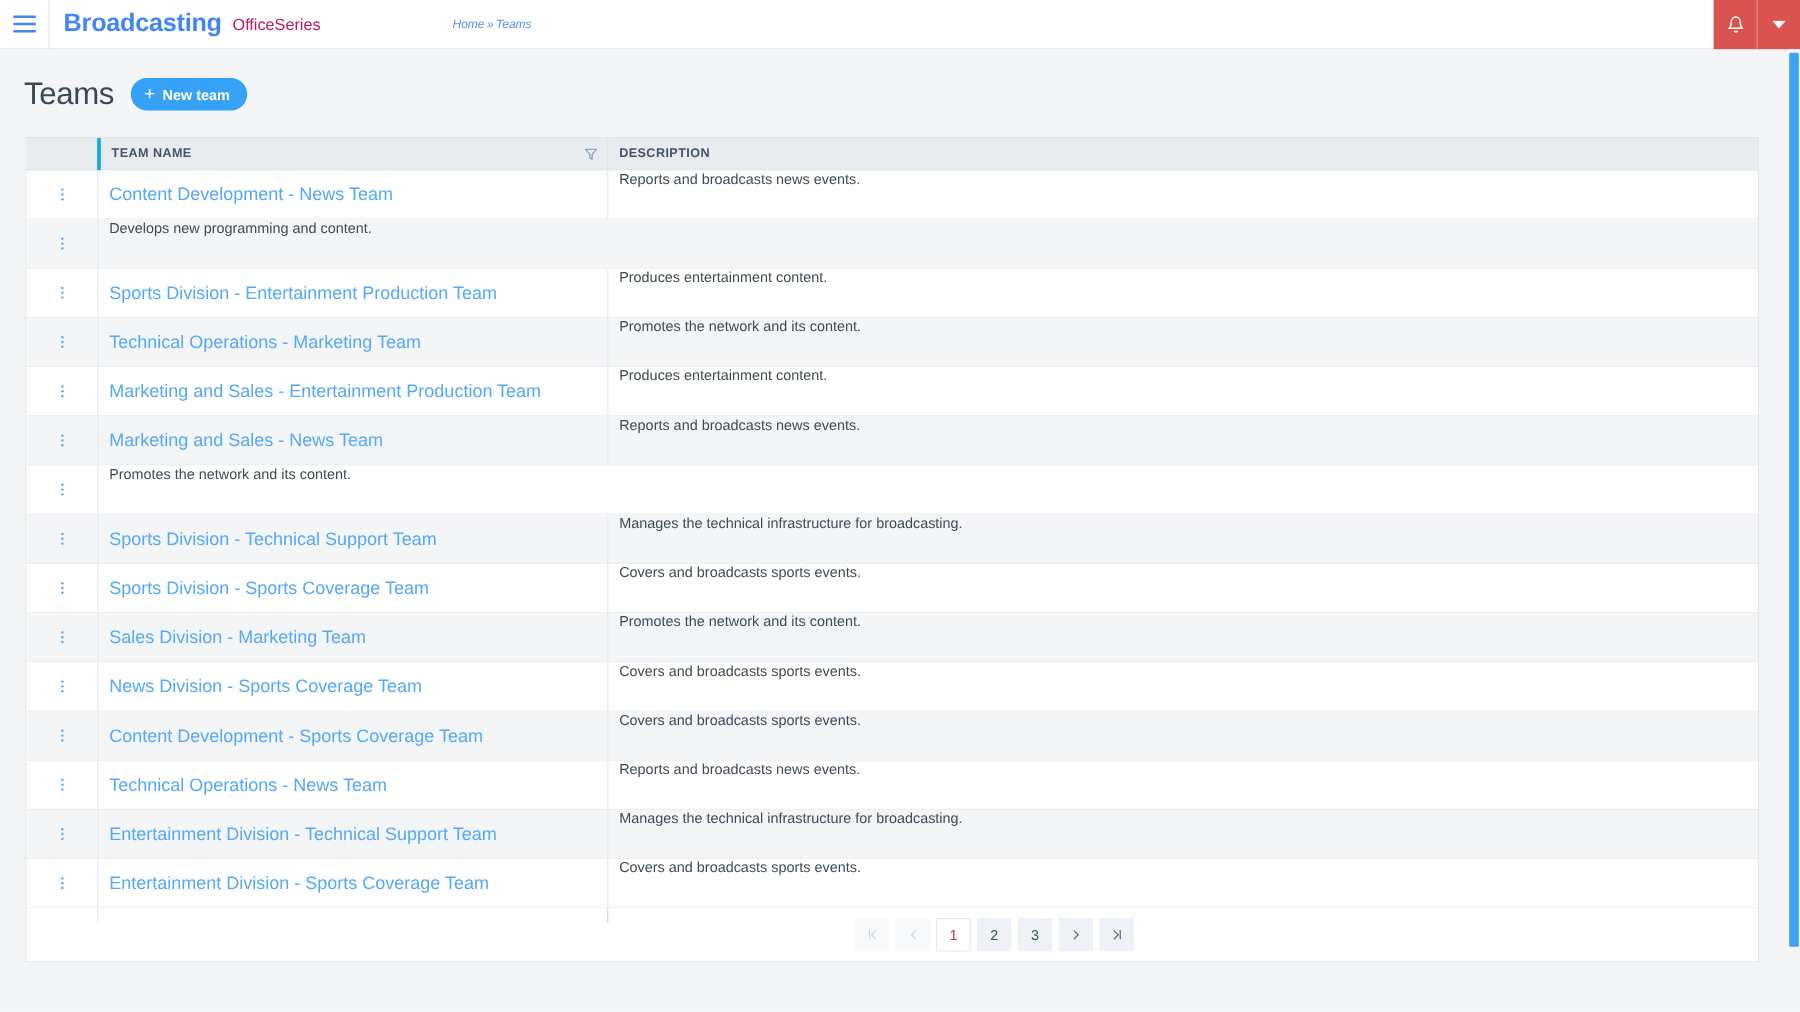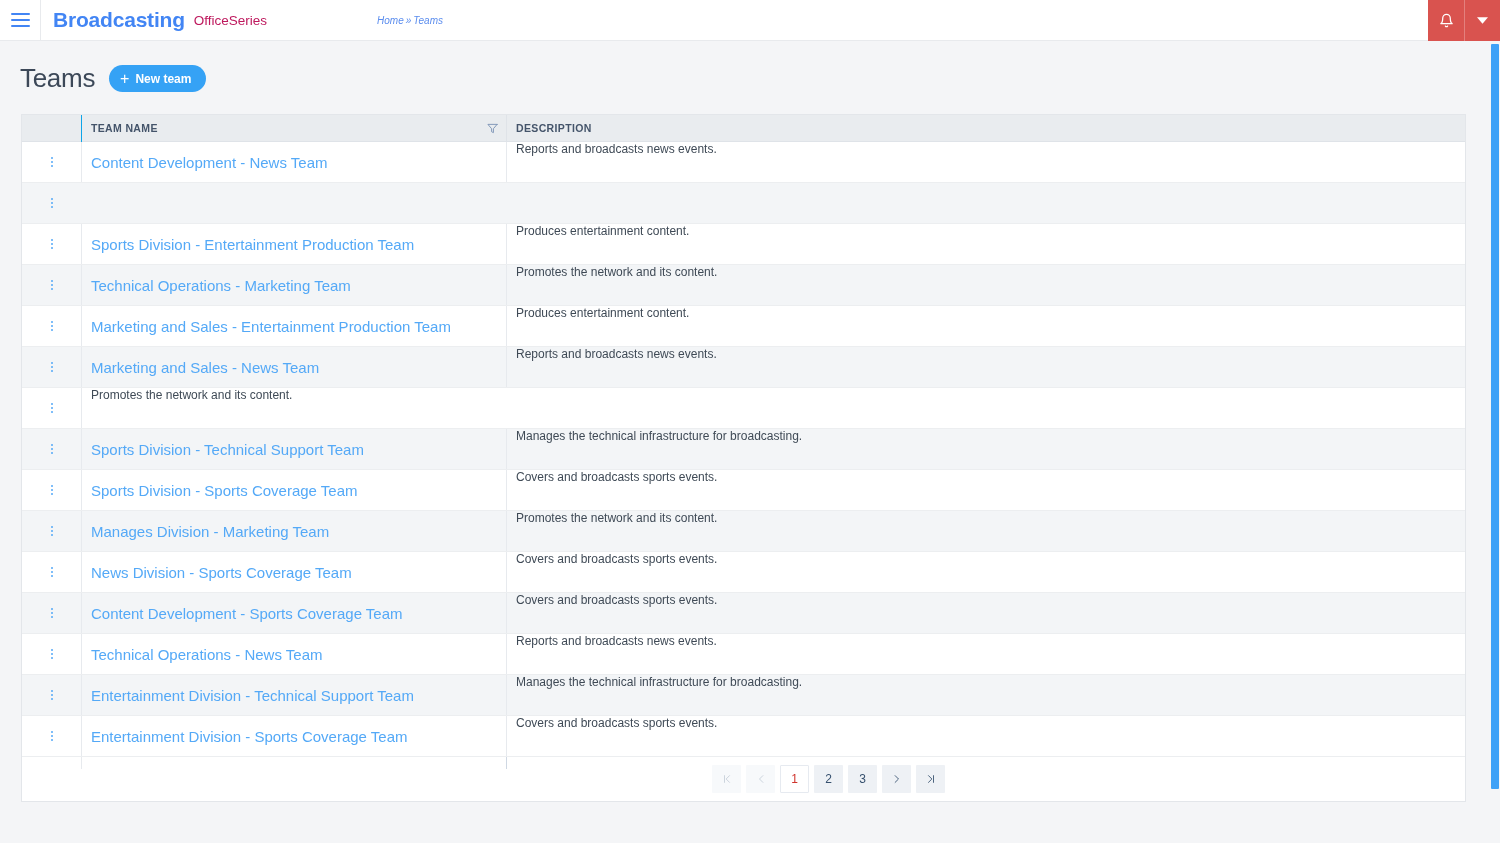--- a/index.html
+++ b/index.html
@@ -134,21 +134,21 @@
   .grid-head .col-desc {
     font-size: 10.5px;
     font-weight: bold;
     color: #44546a;
     letter-spacing: 0.35px;
     padding-left: 9px;
     height: 27px;
     display: flex;
     align-items: center;
   }
-  .grid-head .col-name { border-left: 1px solid #0ea5e9; justify-content: space-between; padding-right: 8px; }
+  .grid-head .col-name { border-left: 3px solid #0ea5e9; justify-content: space-between; padding-right: 8px; }
   .grid-head .col-desc { border-left: 1px solid #dfe3e8; }
   .filter-icon { cursor: pointer; display: flex; align-items: center; }
 
   .row {
     display: flex;
     height: 41px;
     border-bottom: 1px solid #eceef0;
     background: #ffffff;
   }
   .row.alt { background: #f3f5f7; }
@@ -323,20 +323,23 @@
         </div>
       </div>
       <div class="row alt">
         <div class="col-kebab">
           <div class="kebab">
             <i></i>
             <i></i>
             <i></i>
           </div>
         </div>
+        <div class="col-desc">
+          <span>Develops new programming and content.</span>
+        </div>
       </div>
       <div class="row">
         <div class="col-kebab">
           <div class="kebab">
             <i></i>
             <i></i>
             <i></i>
           </div>
         </div>
         <div class="col-name">
@@ -435,21 +438,21 @@
       </div>
       <div class="row alt">
         <div class="col-kebab">
           <div class="kebab">
             <i></i>
             <i></i>
             <i></i>
           </div>
         </div>
         <div class="col-name">
-          <a>Manages Division - Marketing Team</a>
+          <a>Sales Division - Marketing Team</a>
         </div>
         <div class="col-desc">
           <span>Promotes the network and its content.</span>
         </div>
       </div>
       <div class="row">
         <div class="col-kebab">
           <div class="kebab">
             <i></i>
             <i></i>

